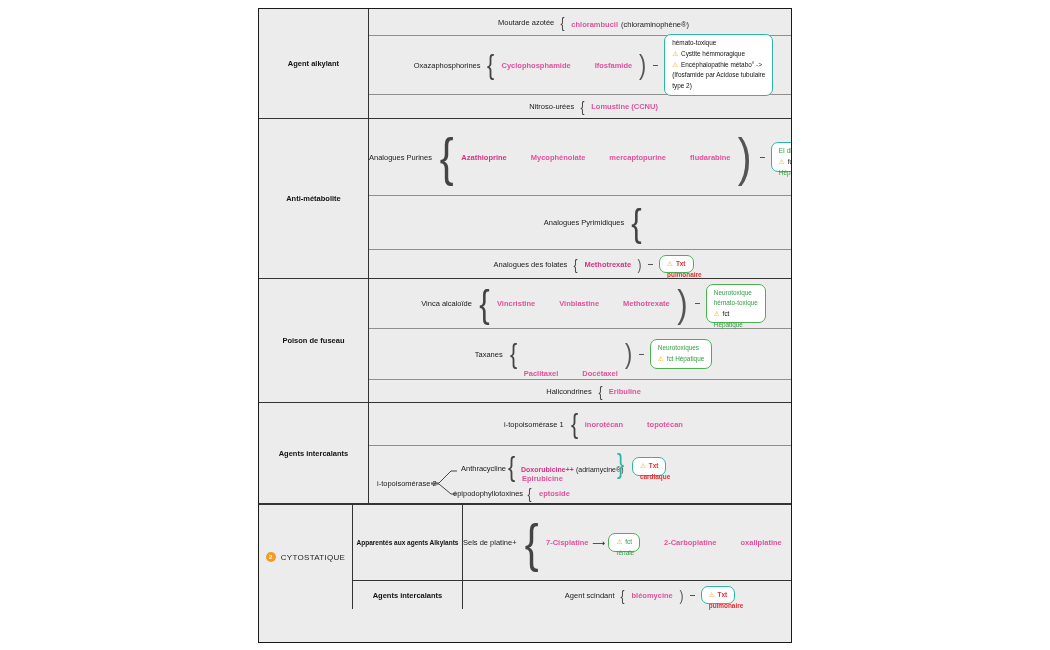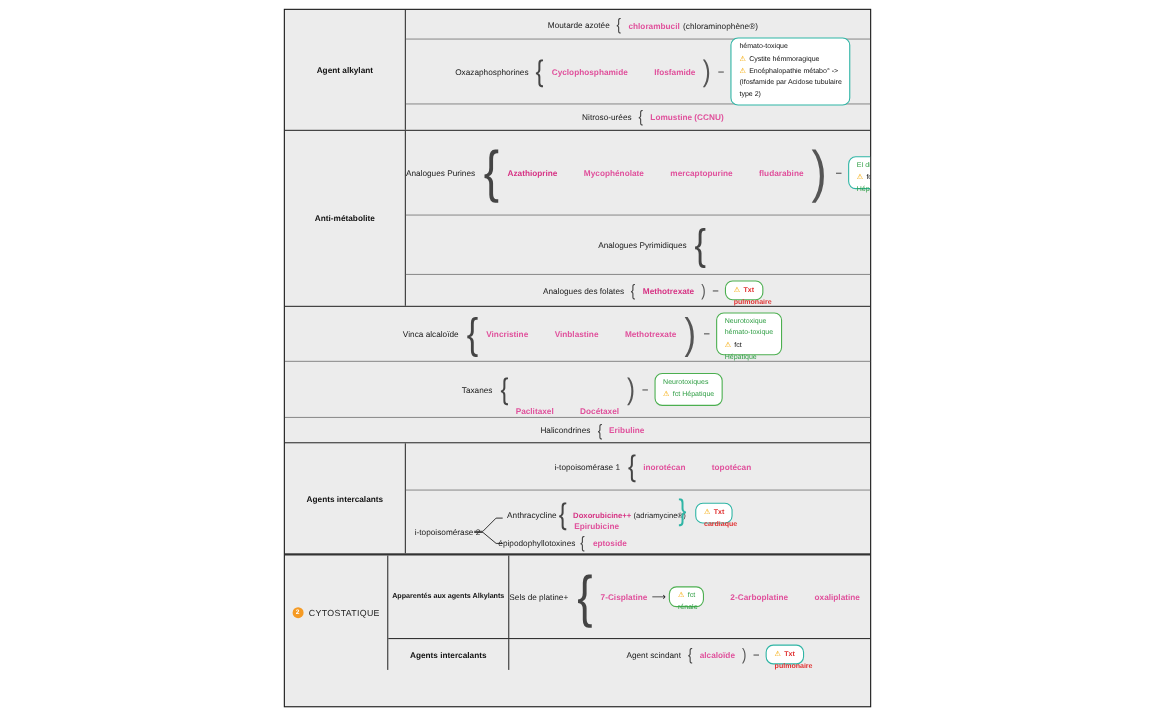--- a/index.html
+++ b/index.html
@@ -173,20 +173,21 @@
                   <span class="warn">⚠</span>
                   <span>Txt</span>
                 </span>
               <span class="overflow-label red-text">pulmonaire</span>
             </span>
           </div>
         </div>
       </div>
 
       <div class="group">
+        <div class="glabel">Poison de fuseau</div>
         <div class="rows">
           <div class="subrow" style="height:50px">
             <span class="rowlabel">Vinca alcaloïde</span>
             <span class="brace b3">{</span>
             <span class="druglist">
               <span class="dline drug">Vincristine</span>
               <span class="dline drug">Vinblastine</span>
               <span class="dline drug">Methotrexate</span>
             </span>
             <span class="brace b3 closer">)</span>
@@ -305,21 +306,21 @@
           </div>
         </div>
       </div>
 
       <div class="group">
         <div class="glabel">Agents intercalants</div>
         <div class="rows">
           <div class="subrow" style="height:28px">
             <span class="rowlabel">Agent scindant</span>
             <span class="brace b1">{</span>
-            <span class="drug">alcaloïde</span>
+            <span class="drug">bléomycine</span>
             <span class="brace b1 closer">)</span>
             <span class="tick"></span>
             <span class="callout teal">
               <span class="cl red-text">
                   <span class="warn">⚠</span>
                   <span>Txt</span>
                 </span>
               <span class="overflow-label red-text">pulmonaire</span>
             </span>
           </div>

